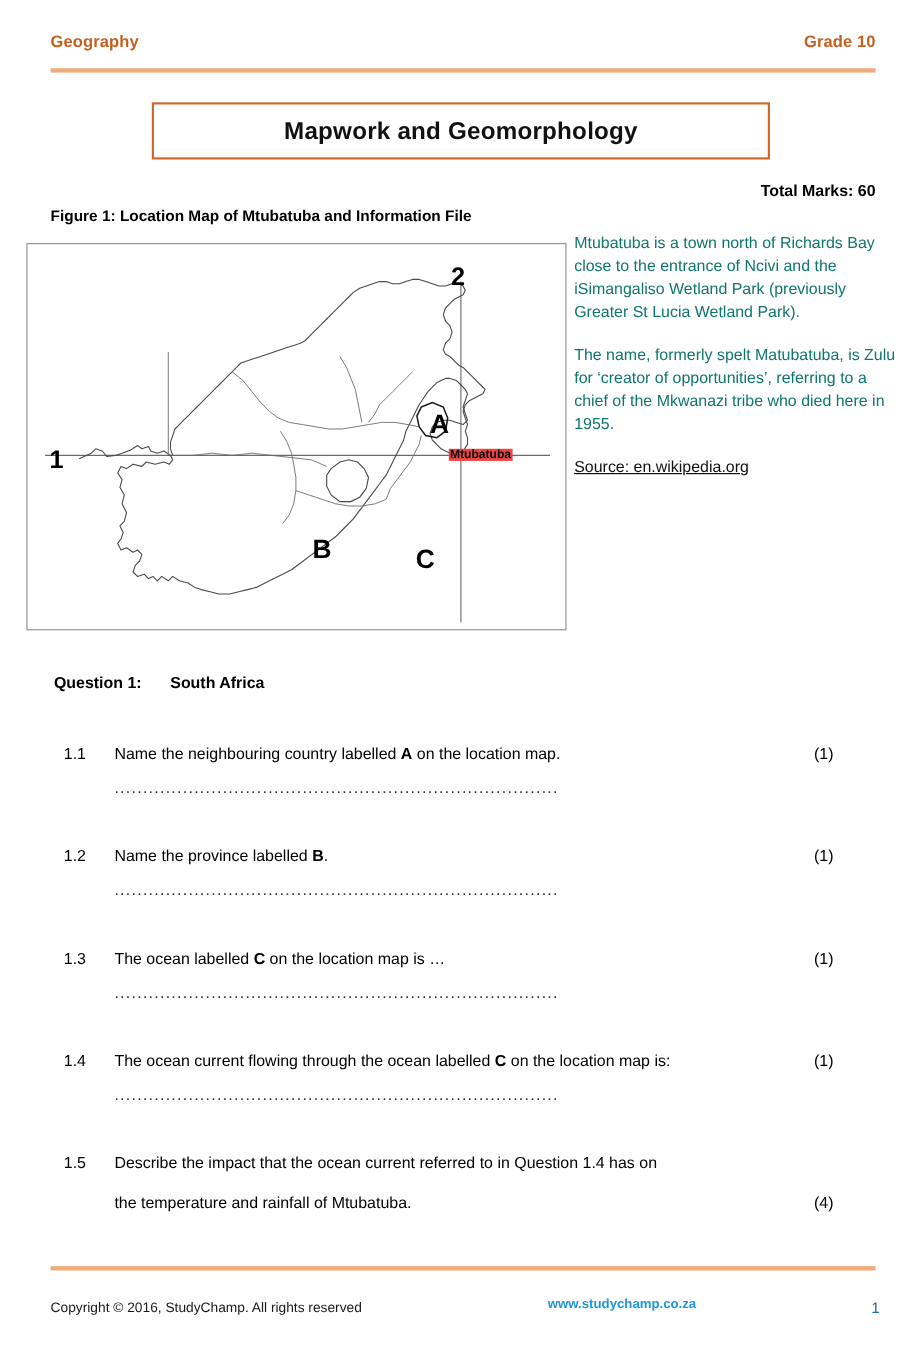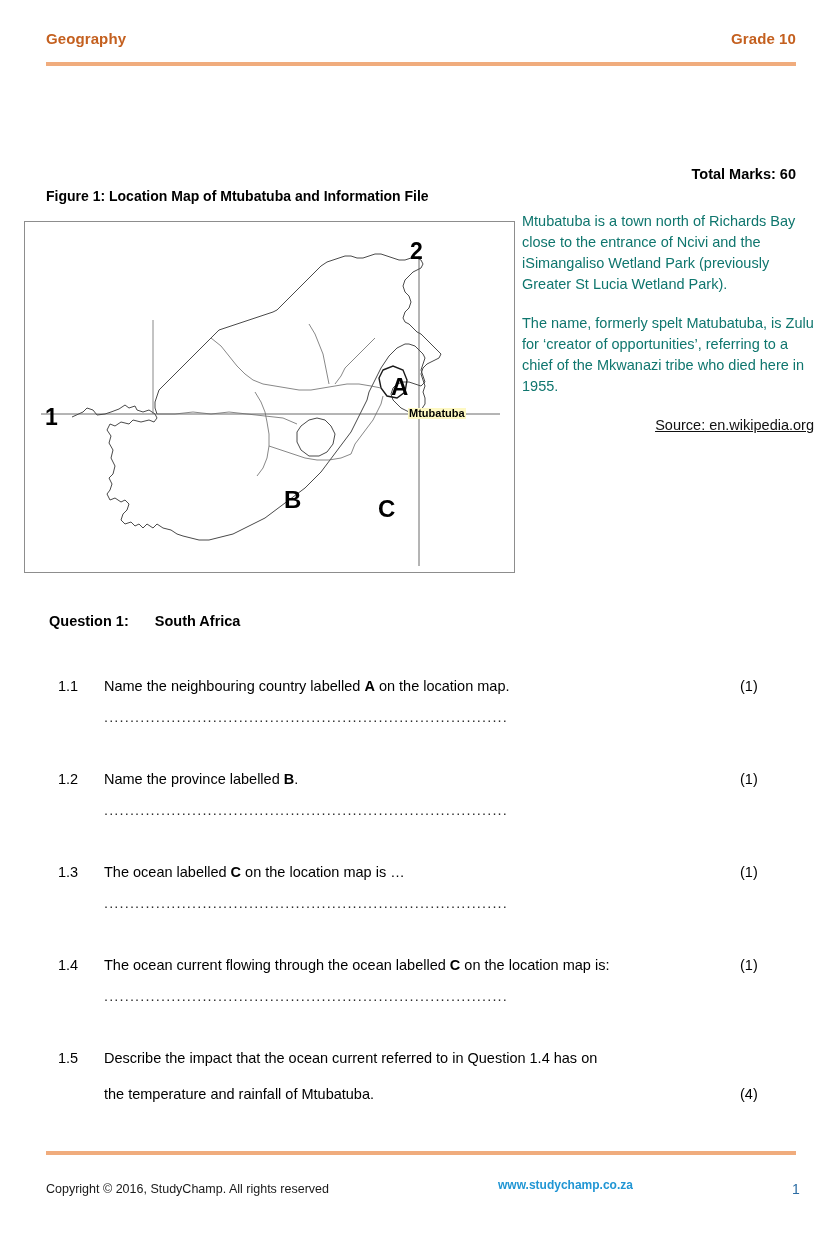--- a/index.html
+++ b/index.html
@@ -106,41 +106,41 @@
     color: #000;
     line-height: 1;
   }
   .lbl-1 { left: 20px;  top: 184px; font-size: 23px; }
   .lbl-2 { left: 385px; top: 18px;  font-size: 23px; }
   .lbl-A { left: 366px; top: 153px; font-size: 24px; }
   .lbl-B { left: 259px; top: 266px; font-size: 24px; }
   .lbl-C { left: 353px; top: 275px; font-size: 24px; }
   .lbl-town {
     left: 383px; top: 186px; font-size: 11px;
-    background: #fef9c3; padding: 0 1px;
+    background: #ef4444; padding: 0 1px;
   }
 
   
   .info-col {
     position: absolute;
     left: 522px;
     top: 211px;
     width: 292px;
   }
   .info-para {
     font-size: 14.5px;
     line-height: 21px;
     color: #0f766e;
     margin: 0 0 18px 0;
   }
   .info-source {
     font-size: 14.5px;
     line-height: 21px;
     color: #111;
-    text-align: right;
+    text-align: left;
     margin: 8px 0 0 0;
   }
   .info-source span { text-decoration: underline; }
 
   
   .q-heading {
     position: absolute;
     left: 49px;
     top: 613px;
     font-size: 14.5px;
@@ -234,20 +234,23 @@
 </style>
 </head>
 <body>
 
 <div id="page">
 
   <div class="hdr-subject">Geography</div>
   <div class="hdr-grade">Grade 10</div>
   <div class="hdr-rule"></div>
 
+  <div class="title-box">
+    <div class="title-text">Mapwork and Geomorphology</div>
+  </div>
 
   <div class="total-marks">Total Marks: 60</div>
 
   <div class="fig-caption">Figure 1: Location Map of Mtubatuba and Information File</div>
 
   <div class="map-frame">
     <svg class="map-svg" width="489" height="350" viewBox="0 0 489 350">
 
       <line x1="16" y1="192" x2="475" y2="192" stroke="#6b6b6b" stroke-width="1"></line>
       <line x1="394" y1="34" x2="394" y2="344" stroke="#6b6b6b" stroke-width="1"></line>

